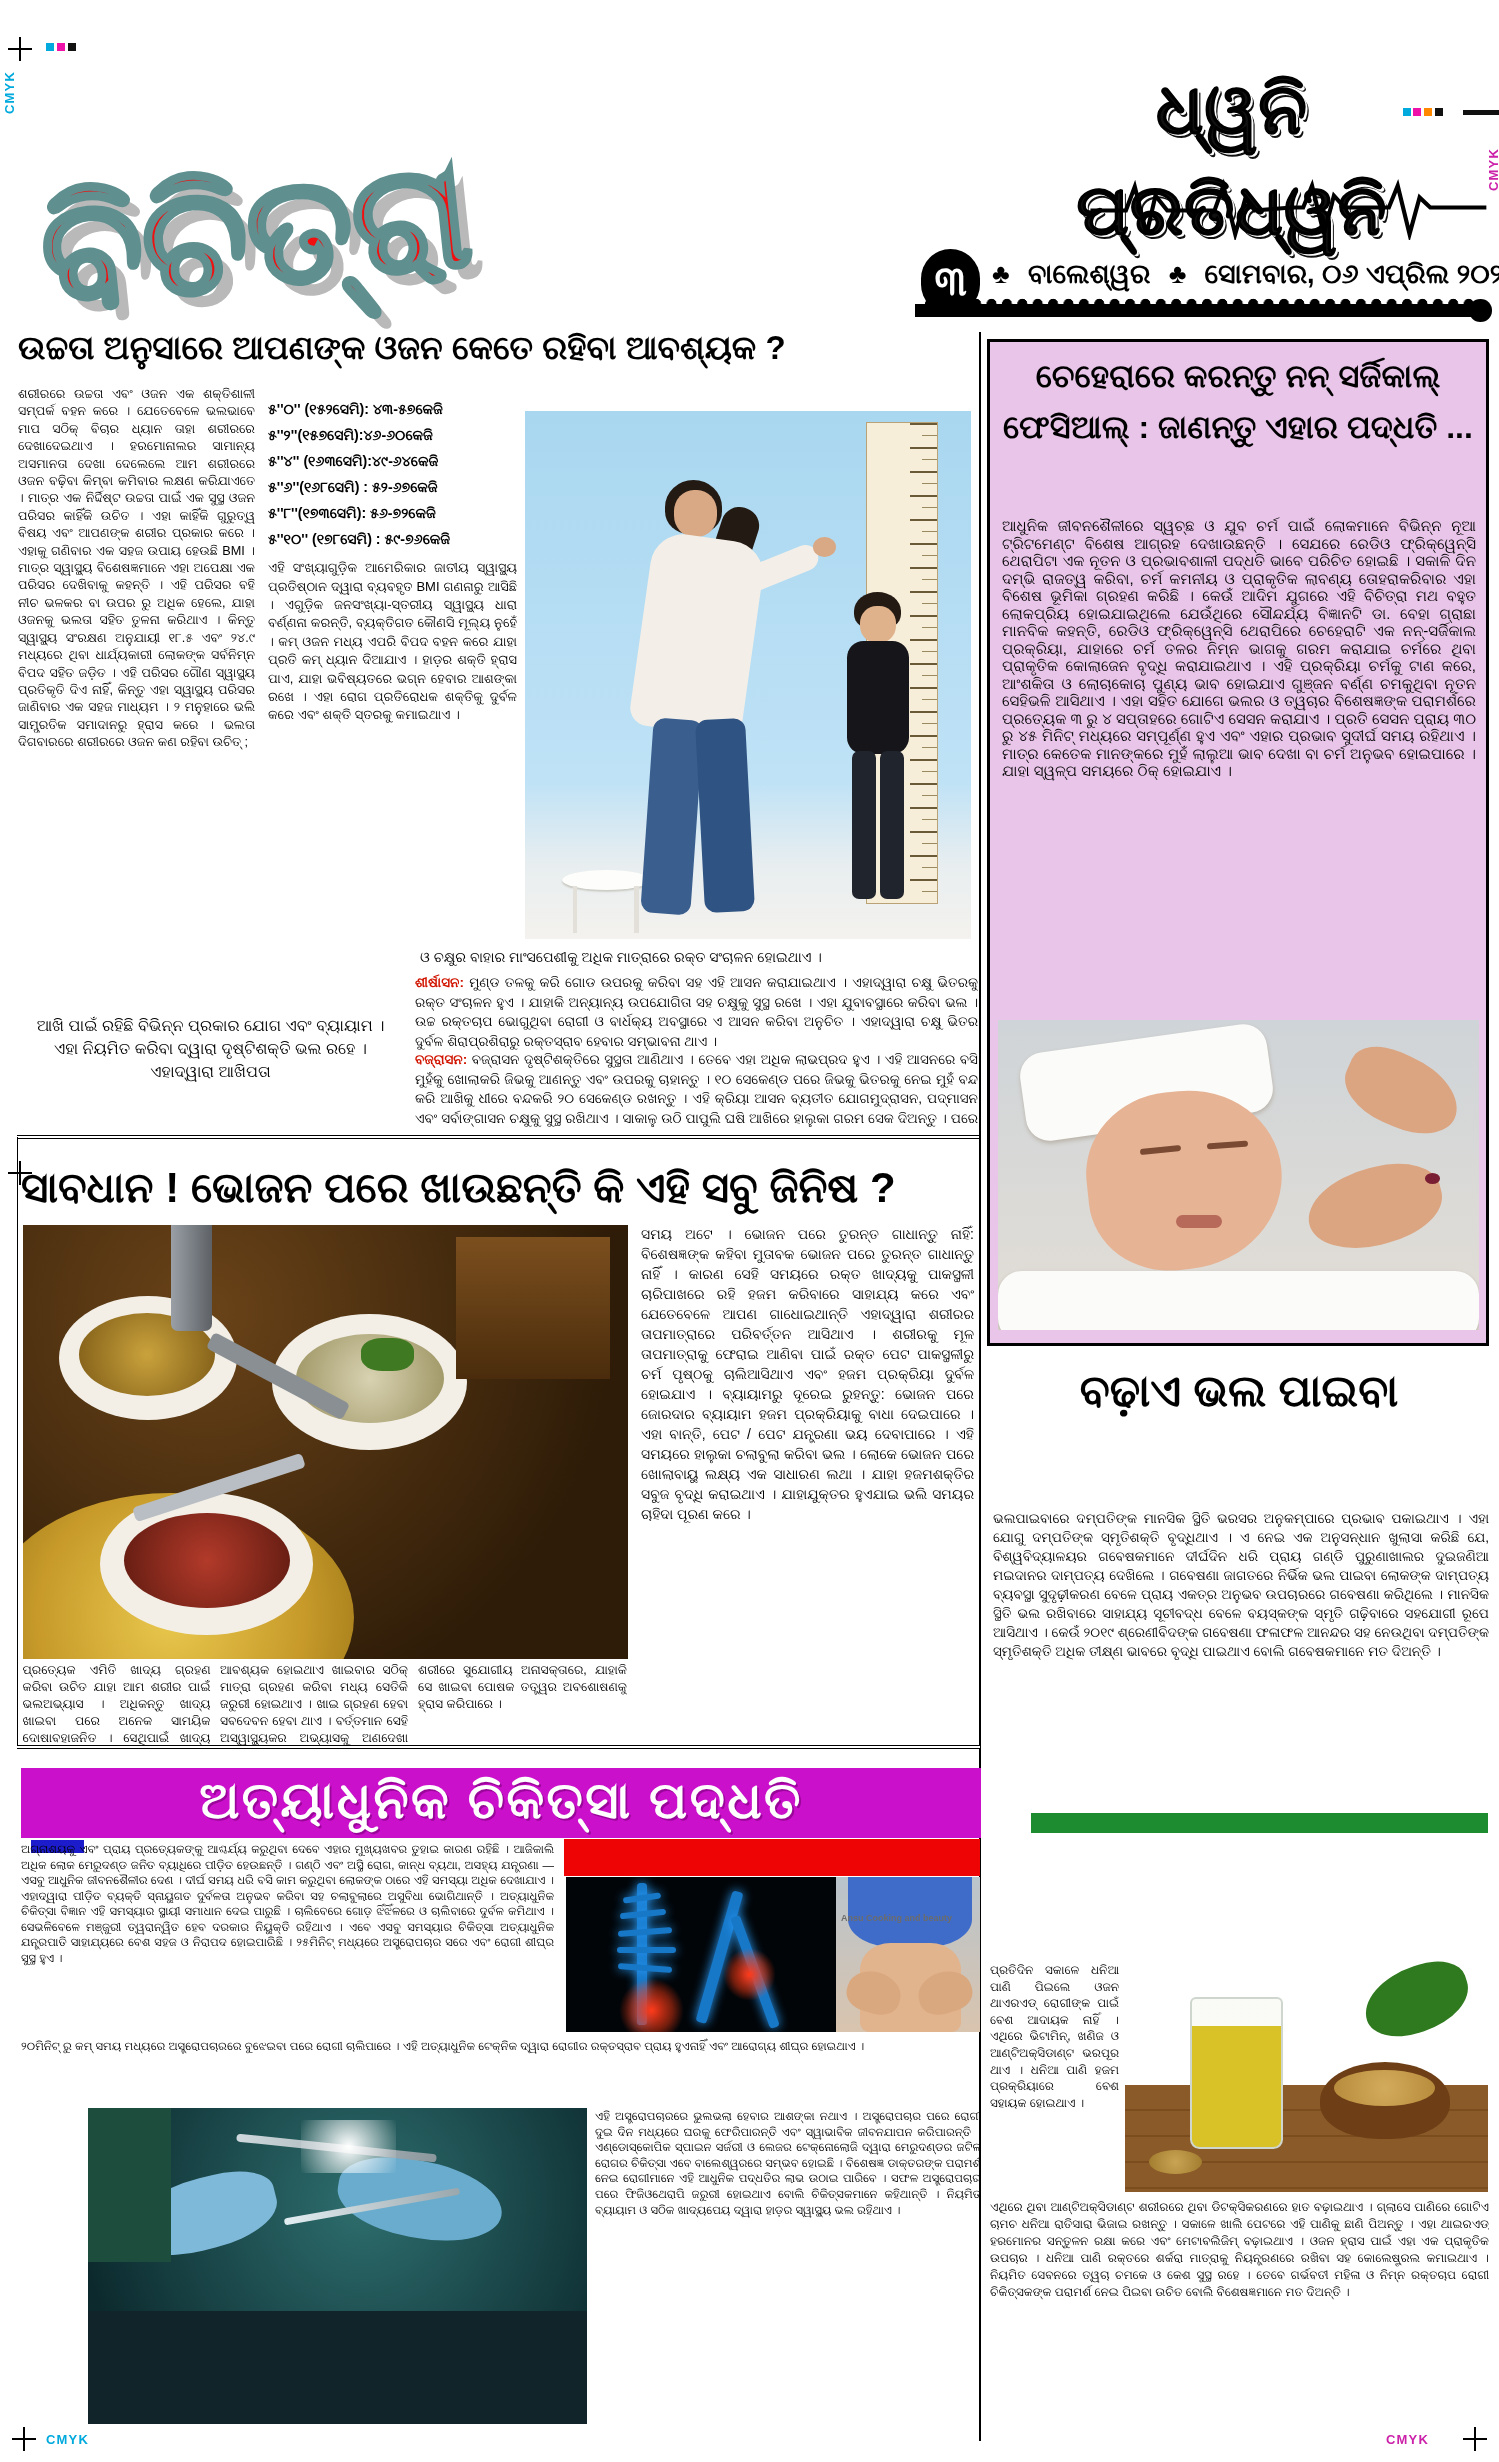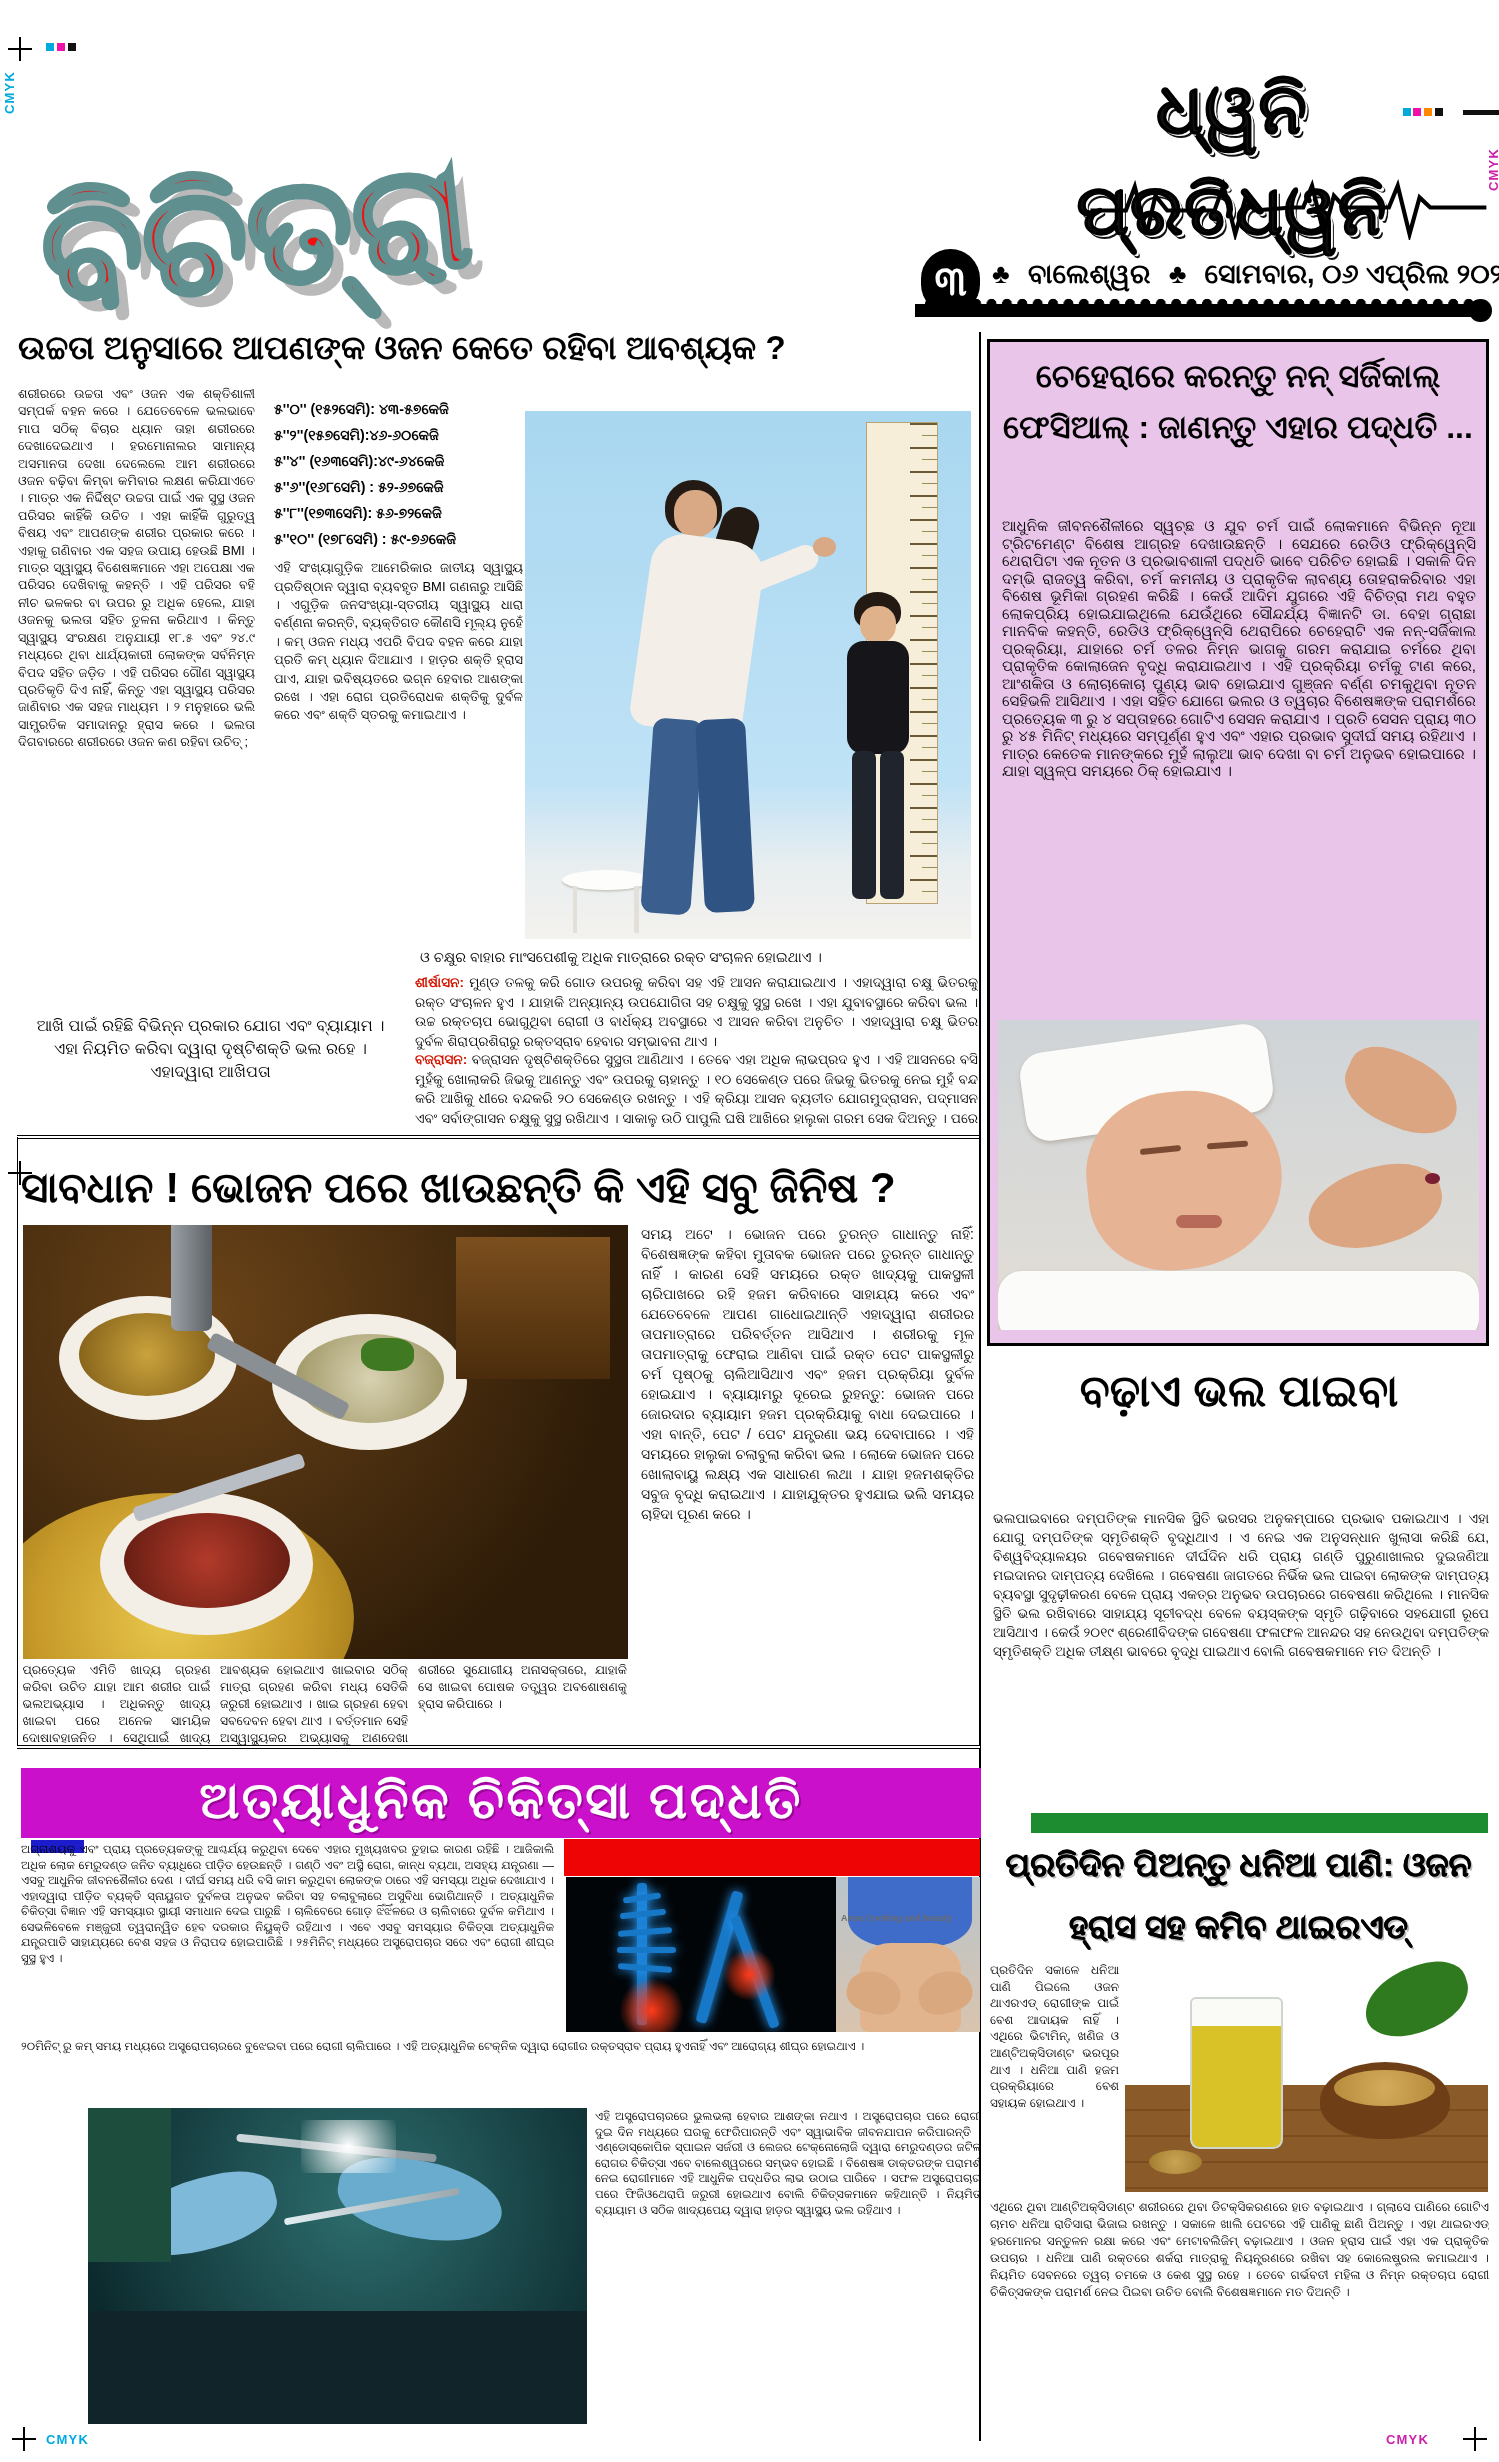--- a/index.html
+++ b/index.html
@@ -18,21 +18,21 @@
   #badge{left:921px;top:249px;width:59px;height:65px;background:#000;border-radius:30px;color:#fff;
         font-size:41px;font-weight:bold;text-align:center;line-height:64px;}
   #dateline{left:992px;top:259px;width:498px;font-size:27px;font-weight:bold;white-space:nowrap;}
   .scallop{position:absolute;height:9.5px;
      background:radial-gradient(circle at 6px 9.5px,#000 4.7px,transparent 5.3px);background-size:15.4px 9.5px;background-repeat:repeat-x;}
   #hdr-bar{left:915px;top:304px;width:573px;height:13px;background:#000;border-radius:0 7.1px 7.1px 0;}
   #hdr-dot{left:1469px;top:299px;width:22.5px;height:22.5px;background:#000;border-radius:50%;}
   
   .headline{font-weight:bold;color:#000;}
   #a1-col1{left:18px;top:386px;width:237px;height:557px;font-size:12.7px;line-height:17.4px;}
-  #a1-col2{left:268px;top:396px;width:249px;height:551px;font-size:13.6px;line-height:18px;margin-left:6px;}
+  #a1-col2{left:268px;top:396px;width:249px;height:551px;font-size:13.6px;line-height:18px;}
   #a1-col2 .row{font-size:14.2px;font-weight:bold;line-height:26px;white-space:nowrap;}
   #photo1{left:525px;top:411px;width:446px;height:528px;background:linear-gradient(180deg,#a9d7f0 0%,#bfe2f6 70%,#e8eef0 86%,#f4f2ee 100%);overflow:hidden;}
   
   #yoga-head{left:27px;top:952px;width:361px;font-size:39px;font-weight:900;text-align:center;}
   #yoga-intro{left:24px;top:1014px;width:373px;font-size:16px;line-height:23px;text-align:center;}
   #yoga-line0{left:420px;top:948px;width:563px;font-size:14.2px;line-height:19.5px;}
   #yoga-p1{left:415px;top:973px;width:563px;height:77px;font-size:13.6px;line-height:19.5px;overflow:hidden;}
   #yoga-p2{left:415px;top:1050px;width:563px;height:80px;font-size:13.6px;line-height:19.5px;overflow:hidden;}
   
   #a3-frame-top{left:16.6px;top:1135px;width:963px;}
@@ -266,24 +266,20 @@
     <div class="abs" style="left:36px;top:71px;width:154px;height:71px;background:#7fb9d9;border-radius:60% 40% 50% 50%;transform:rotate(-14deg);"></div>
     <div class="abs" style="left:249px;top:53px;width:166px;height:77px;background:#6aaccd;border-radius:45% 55% 50% 50%;transform:rotate(10deg);"></div>
     <div class="abs" style="left:148px;top:36px;width:201px;height:8.3px;background:linear-gradient(90deg,#cfd9dd,#8a979c);border-radius:4.1px;transform:rotate(6deg);"></div>
     <div class="abs" style="left:195px;top:95px;width:178px;height:7.1px;background:linear-gradient(90deg,#e3eef2,#9aa7ac);border-radius:3.6px;transform:rotate(-10deg);"></div>
     <div class="abs" style="left:213px;top:12px;width:95px;height:53px;background:radial-gradient(circle,#ffffff,rgba(255,255,255,0));"></div>
     <div class="abs" style="left:0;top:0;width:83px;height:154px;background:#1d4d3c;"></div>
   </div>
   <div id="trt-colC" class="abs jt">ଏହି ଅସ୍ତ୍ରୋପଚାରରେ ଭୁଲଭଲା ହେବାର ଆଶଙ୍କା ନଥାଏ । ଅସ୍ତ୍ରୋପଚାର ପରେ ରୋଗୀ ଦୁଇ ଦିନ ମଧ୍ୟରେ ଘରକୁ ଫେରିପାରନ୍ତି ଏବଂ ସ୍ୱାଭାବିକ ଜୀବନଯାପନ କରିପାରନ୍ତି । ଏଣ୍ଡୋସ୍କୋପିକ ସ୍ପାଇନ ସର୍ଜରୀ ଓ ଲେଜର ଟେକ୍ନୋଲୋଜି ଦ୍ୱାରା ମେରୁଦଣ୍ଡର ଜଟିଳ ରୋଗର ଚିକିତ୍ସା ଏବେ ବାଲେଶ୍ୱରରେ ସମ୍ଭବ ହୋଇଛି । ବିଶେଷଜ୍ଞ ଡାକ୍ତରଙ୍କ ପରାମର୍ଶ ନେଇ ରୋଗୀମାନେ ଏହି ଆଧୁନିକ ପଦ୍ଧତିର ଲାଭ ଉଠାଇ ପାରିବେ । ସଫଳ ଅସ୍ତ୍ରୋପଚାର ପରେ ଫିଜିଓଥେରାପି ଜରୁରୀ ହୋଇଥାଏ ବୋଲି ଚିକିତ୍ସକମାନେ କହିଥାନ୍ତି । ନିୟମିତ ବ୍ୟାୟାମ ଓ ସଠିକ ଖାଦ୍ୟପେୟ ଦ୍ୱାରା ହାଡ଼ର ସ୍ୱାସ୍ଥ୍ୟ ଭଲ ରହିଥାଏ ।</div>
 
   <div id="green-bar" class="abs"></div>
-  <div id="cor-head" class="abs">
-    <div>ପ୍ରତିଦିନ ପିଅନ୍ତୁ ଧନିଆ ପାଣି: ଓଜନ</div>
-    <div>ହ୍ରାସ ସହ କମିବ ଥାଇରଏଡ୍</div>
-  </div>
   <div id="cor-colL" class="abs jt">ପ୍ରତିଦିନ ସକାଳେ ଧନିଆ ପାଣି ପିଇଲେ ଓଜନ ଥାଏରଏଡ୍ ରୋଗୀଙ୍କ ପାଇଁ ବେଶ ଆଦାୟକ ନାହିଁ । ଏଥିରେ ଭିଟାମିନ୍, ଖଣିଜ ଓ ଆଣ୍ଟିଅକ୍ସିଡାଣ୍ଟ ଭରପୂର ଥାଏ । ଧନିଆ ପାଣି ହଜମ ପ୍ରକ୍ରିୟାରେ ବେଶ ସହାୟକ ହୋଇଥାଏ ।</div>
   <div id="cor-img" class="abs">
     <div class="abs" style="left:0;bottom:0;width:363px;height:107px;background:repeating-linear-gradient(180deg,#8a5a28 0 24px,#7a4c1e 24px 26px);"></div>
     <div class="abs" style="left:65px;top:36px;width:89px;height:148px;background:linear-gradient(180deg,rgba(240,240,230,0.35) 0 18%,#d8c227 18% 100%);border:2.4px solid #cfd6ce;border-radius:6px 6px 9.5px 9.5px;"></div>
     <div class="abs" style="left:195px;top:101px;width:130px;height:77px;background:#6e3f16;border-radius:50% 50% 45% 45%;">
       <div class="abs" style="left:14.2px;top:8.3px;width:101px;height:36px;background:radial-gradient(circle,#d3ab5c,#b68a3a);border-radius:50%;"></div>
     </div>
     <div class="abs" style="right:18px;top:6px;width:107px;height:65px;background:#2f7a1e;border-radius:60% 40% 55% 45%;transform:rotate(-18deg);"></div>
     <div class="abs" style="left:24px;bottom:18px;width:53px;height:24px;background:radial-gradient(circle,#c9a455,#a07a2c);border-radius:50%;"></div>
   </div>

